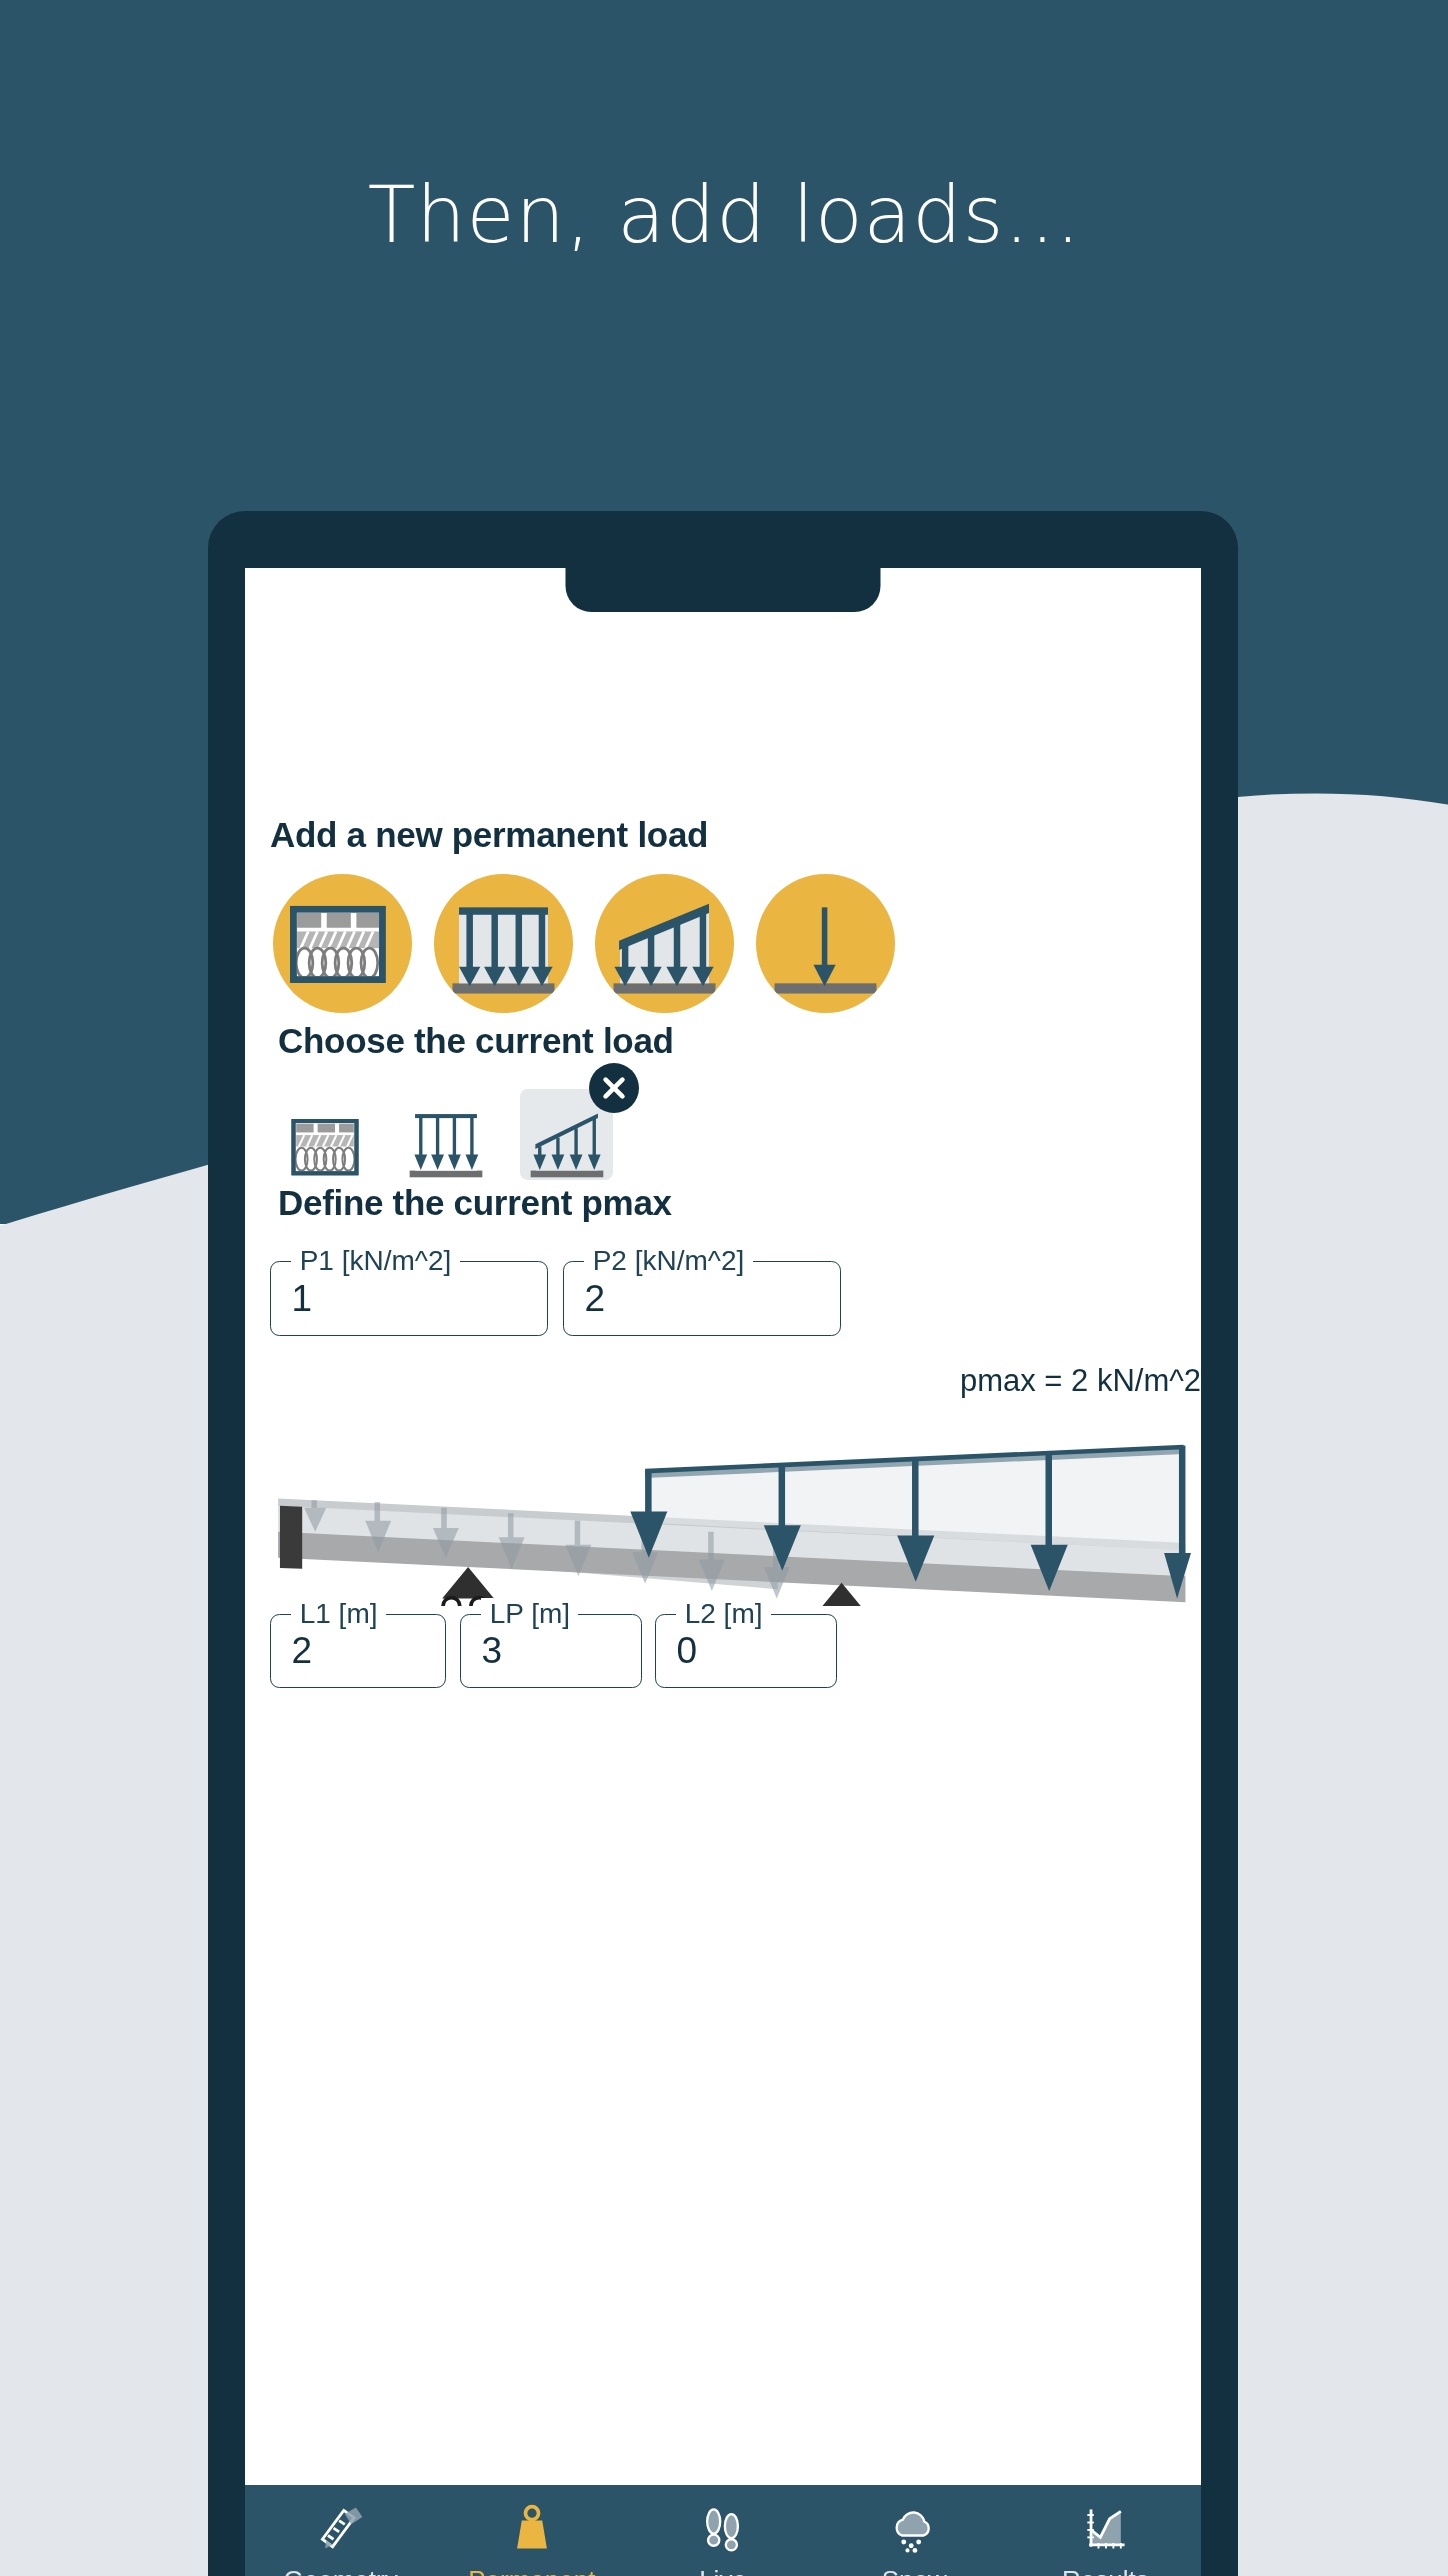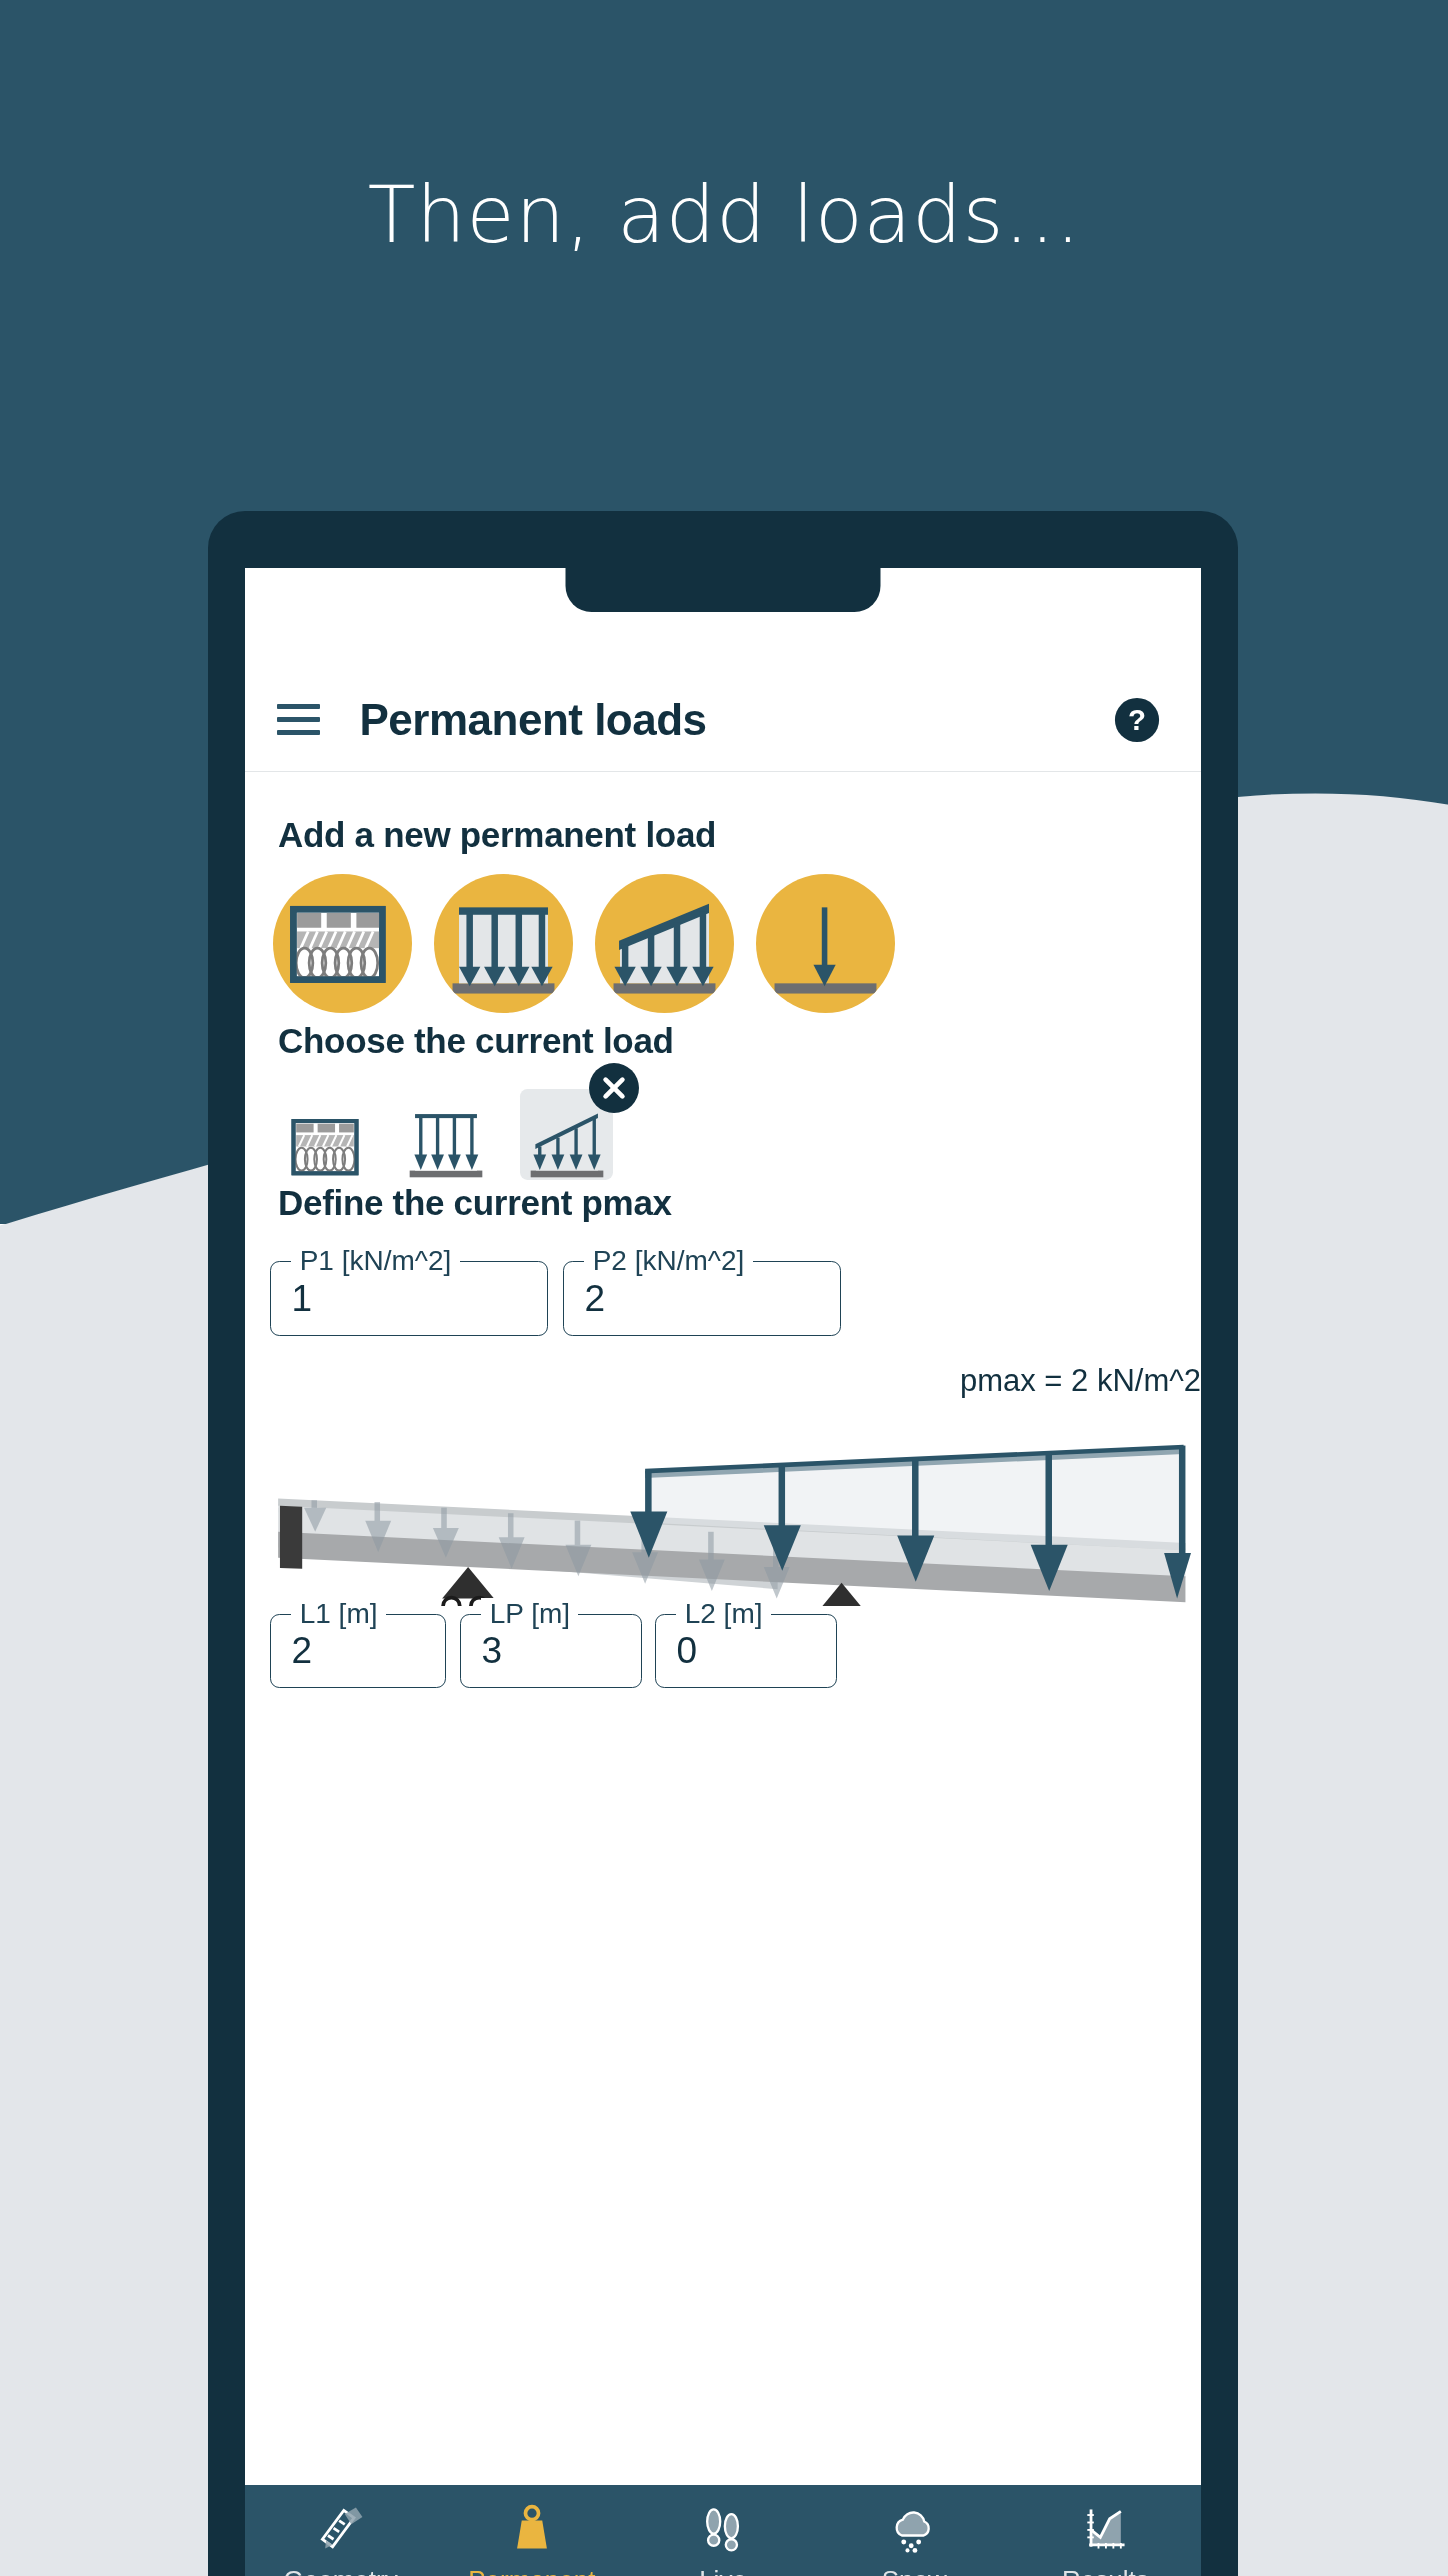--- a/index.html
+++ b/index.html
@@ -100,21 +100,21 @@
   }
 
   
   .section-title {
     position: absolute;
     font-size: 35px;
     font-weight: bold;
     color: #12303f;
     letter-spacing: -0.3px;
   }
-  #t-add    { left: 33px; top: 247px; }
+  #t-add    { left: 25px; top: 247px; }
   #t-choose { left: 33px; top: 453px; }
   #t-define { left: 33px; top: 615px; }
 
   
   .add-row {
     position: absolute; left: 28px; top: 306px;
     width: 918px; height: 144px;
     display: flex; gap: 22px;
   }
   .add-circle {
@@ -240,34 +240,20 @@
     <path d="M0 0 L1563 0 L1563 868 C 1350 830, 1100 880, 860 1010 C 560 1180, 260 1240, 0 1322 Z" fill="#2b5468"></path>
   </svg>
 
   <div class="headline">Then, add loads...</div>
 
   <div class="phone">
     <div class="screen">
 
       <div class="notch"></div>
 
-      <div class="appbar">
-        <div class="hamburger">
-          <span></span>
-            <span></span>
-            <span></span>
-        </div>
-        <div class="appbar-title">Permanent loads</div>
-        <div class="help-btn">
-          <svg width="46" height="46" viewBox="0 0 50 50">
-            <circle cx="25" cy="25" r="24" fill="#12303f"></circle>
-            <text x="25" y="36" text-anchor="middle" font-family="Liberation Sans, sans-serif" font-size="32" font-weight="bold" fill="#ffffff">?</text>
-          </svg>
-        </div>
-      </div>
 
       <div class="section-title" id="t-add">Add a new permanent load</div>
 
       <div class="add-row">
 
         <div class="add-circle">
           <svg width="139" height="139" viewBox="0 0 150 150">
             <rect x="22" y="38" width="96" height="76" fill="#ffffff" stroke="#2b5468" stroke-width="7"></rect>
             <rect x="26" y="42" width="26" height="16" fill="#9b9b9b"></rect>
             <rect x="58" y="42" width="26" height="16" fill="#9b9b9b"></rect>

